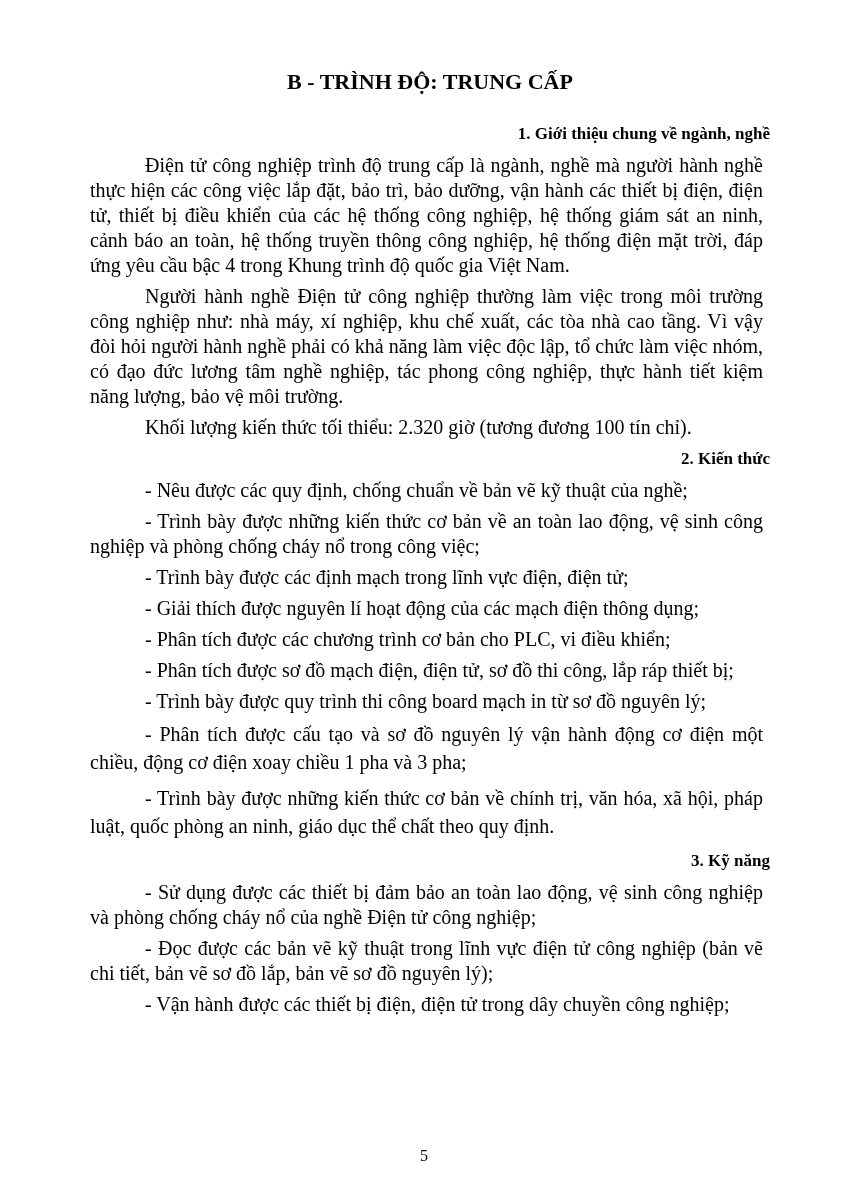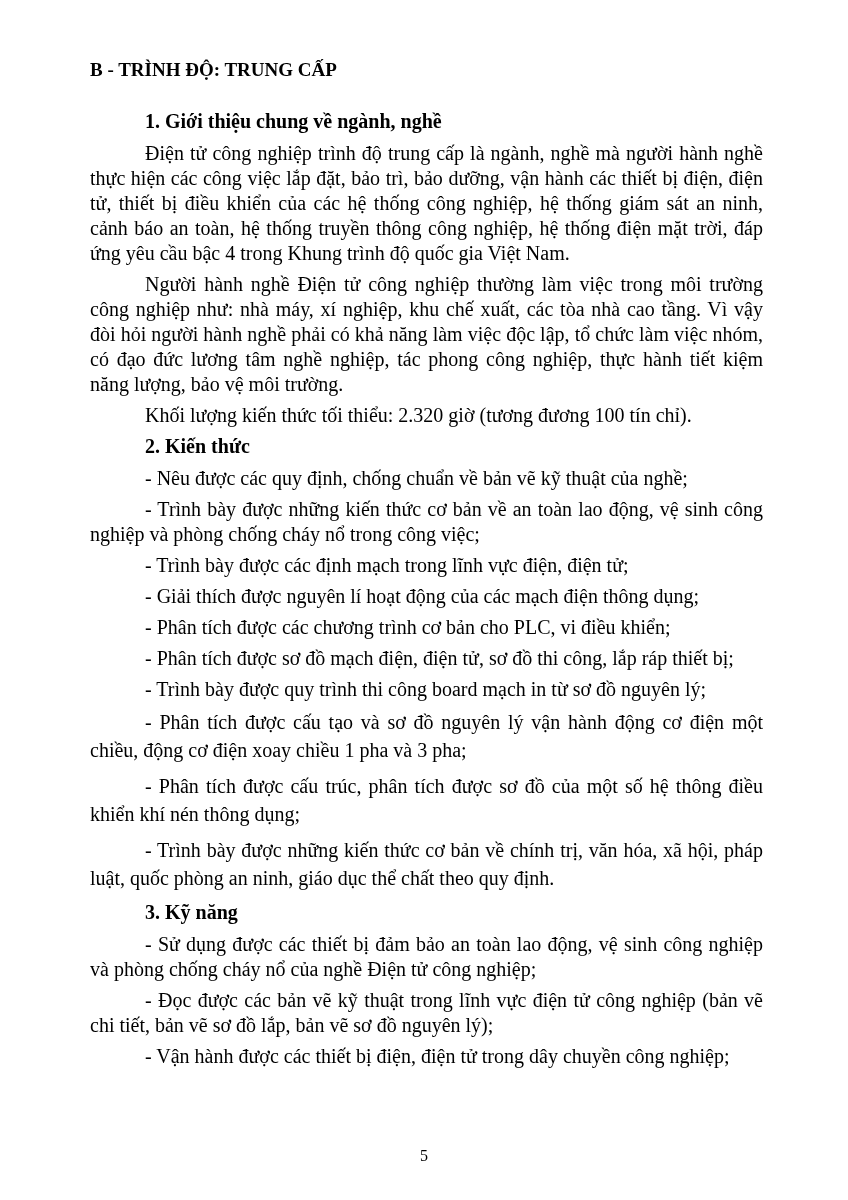--- a/index.html
+++ b/index.html
@@ -14,30 +14,32 @@
     background: #ffffff;
     color: #000000;
     font-family: "Liberation Serif", "DejaVu Serif", serif;
     font-size: 20px;
     line-height: 25px;
     box-sizing: border-box;
     padding: 52px 78px 0 90px;
     overflow: hidden;
   }
   .doc-title {
-    font-size: 19px;
+    font-size: 22px;
     line-height: 27px;
     font-weight: bold;
-    margin: 4px 0 26px 0;
+    text-align: center;
+    margin: 16px 0 26px 0;
   }
   .section-heading {
-    font-size: 20px;
+    font-size: 17px;
     font-weight: bold;
     margin: 5px 0 7px 0;
     text-indent: 55px;
+    text-align: right;
   }
   .para {
     margin: 0 7px 6px 0;
     text-align: justify;
     text-indent: 55px;
   }
   .para.loose {
     line-height: 28px;
     margin-bottom: 8px;
   }
@@ -68,21 +70,20 @@
   <section>
     <h2 class="section-heading">2. Kiến thức</h2>
     <p class="para">- Nêu được các quy định, chống chuẩn về bản vẽ kỹ thuật của nghề;</p>
     <p class="para">- Trình bày được những kiến thức cơ bản về an toàn lao động, vệ sinh công nghiệp và phòng chống cháy nổ trong công việc;</p>
     <p class="para">- Trình bày được các định mạch trong lĩnh vực điện, điện tử;</p>
     <p class="para">- Giải thích được nguyên lí hoạt động của các mạch điện thông dụng;</p>
     <p class="para">- Phân tích được các chương trình cơ bản cho PLC, vi điều khiển;</p>
     <p class="para">- Phân tích được sơ đồ mạch điện, điện tử, sơ đồ thi công, lắp ráp thiết bị;</p>
     <p class="para">- Trình bày được quy trình thi công board mạch in từ sơ đồ nguyên lý;</p>
     <p class="para loose">- Phân tích được cấu tạo và sơ đồ nguyên lý vận hành động cơ điện một chiều, động cơ điện xoay chiều 1 pha và 3 pha;</p>
-    <p class="para loose">- Phân tích được cấu trúc, phân tích được sơ đồ của một số hệ thông điều khiển khí nén thông dụng;</p>
     <p class="para loose">- Trình bày được những kiến thức cơ bản về chính trị, văn hóa, xã hội, pháp luật, quốc phòng an ninh, giáo dục thể chất theo quy định.</p>
   </section>
 
   <section>
     <h2 class="section-heading">3. Kỹ năng</h2>
     <p class="para">- Sử dụng được các thiết bị đảm bảo an toàn lao động, vệ sinh công nghiệp và phòng chống cháy nổ của nghề Điện tử công nghiệp;</p>
     <p class="para">- Đọc được các bản vẽ kỹ thuật trong lĩnh vực điện tử công nghiệp (bản vẽ chi tiết, bản vẽ sơ đồ lắp, bản vẽ sơ đồ nguyên lý);</p>
     <p class="para">- Vận hành được các thiết bị điện, điện tử trong dây chuyền công nghiệp;</p>
   </section>
 

